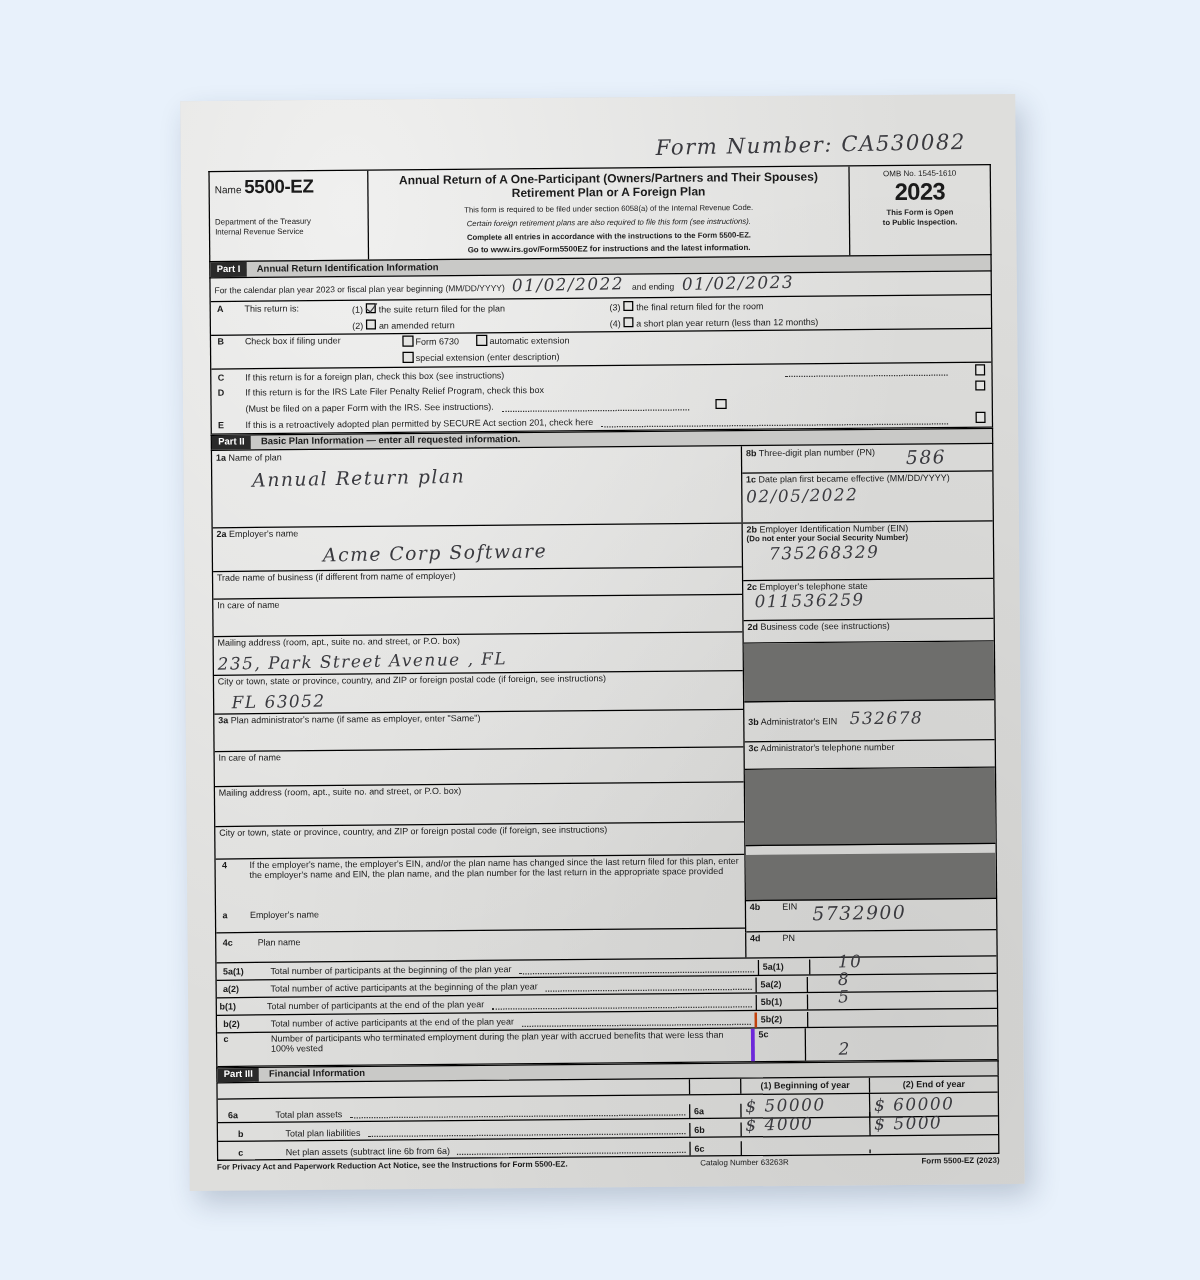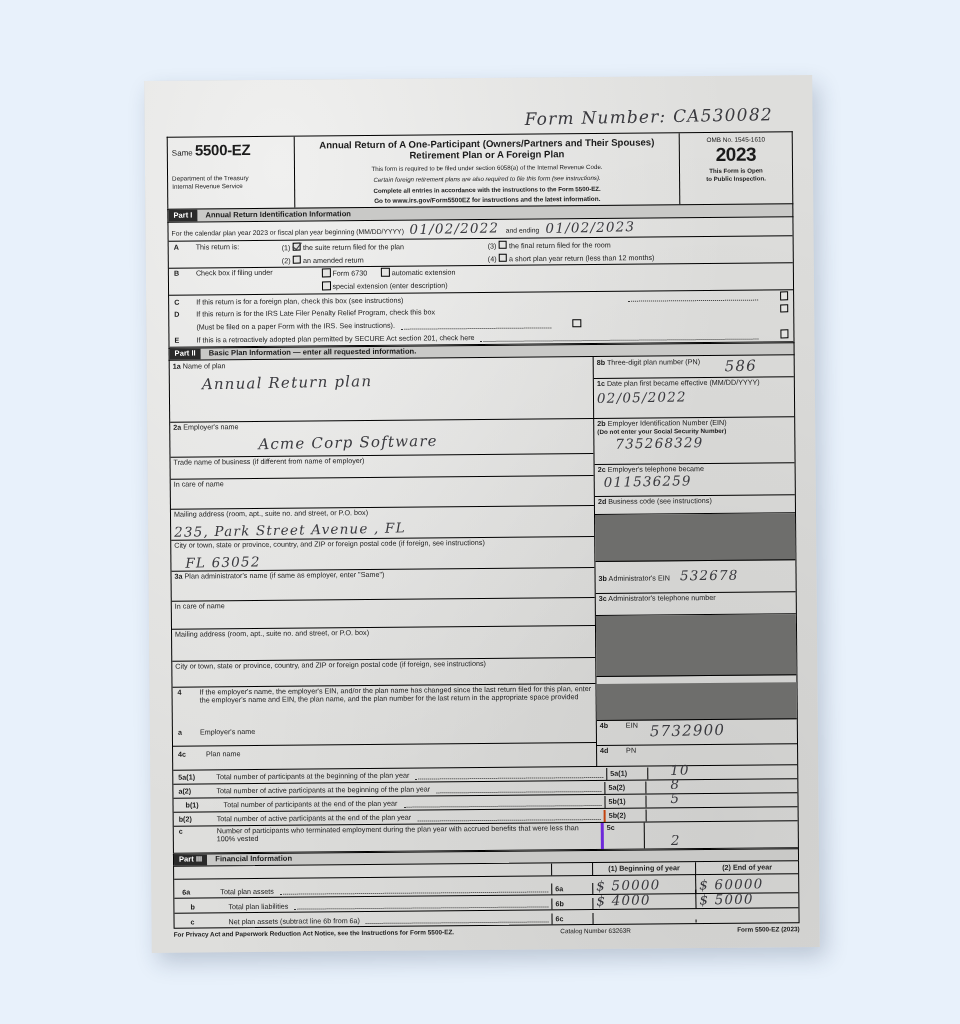--- a/index.html
+++ b/index.html
@@ -85,21 +85,21 @@
 
 <div class="page-wrap">
   <div class="paper">
 
     <div class="hand formnumber">Form Number: CA530082</div>
 
     <div class="form">
 
       <div class="hdr">
         <div class="hdr-l">
-          <div class="formno"><span>Same</span> <b>5500-EZ</b></div>
+          <div class="formno"><span>Name</span> <b>5500-EZ</b></div>
           <div class="dept" style="white-space:pre-line">Department of the Treasury
 Internal Revenue Service</div>
         </div>
         <div class="hdr-c">
           <div class="title">Annual Return of A One-Participant (Owners/Partners and Their Spouses) Retirement Plan or A Foreign Plan</div>
           <div class="sub">This form is required to be filed under section 6058(a) of the Internal Revenue Code.</div>
           <div class="sub" style="font-style:italic">Certain foreign retirement plans are also required to file this form (see instructions).</div>
           <div class="sub bold">Complete all entries in accordance with the instructions to the Form 5500-EZ.</div>
           <div class="wwwline">Go to www.irs.gov/Form5500EZ for instructions and the latest information.</div>
         </div>
@@ -235,21 +235,21 @@
           </div>
           <div class="right-col">
             <div class="cell bdr-b" style="height:42px">
               <span class="bold">2b</span>
               <span>Employer Identification Number (EIN)</span>
               <div class="tiny bold">(Do not enter your Social Security Number)</div>
               <div class="hand hand-m" style="padding-left:18px">735268329</div>
             </div>
             <div class="cell bdr-b" style="height:28px">
               <span class="bold">2c</span>
-              <span>Employer's telephone became</span>
+              <span>Employer's telephone state</span>
               <div class="hand hand-m" style="padding-left:6px">011536259</div>
             </div>
             <div class="cell bdr-b" style="height:14px">
               <span class="bold">2d</span>
               <span>Business code (see instructions)</span>
             </div>
             <div class="redact bdr-b" style="height:46px"></div>
           </div>
         </div>
 
@@ -315,21 +315,21 @@
             <div class="cell hand hand-m" style="width:124px;padding-left:22px">10</div>
           </div>
           <div class="row bdr-b" style="align-items:flex-end;height:13px">
             <div class="cell bold" style="width:32px;padding-left:5px">a(2)</div>
             <div class="cell">Total number of active participants at the beginning of the plan year</div>
             <div class="dotline"></div>
             <div class="cell bold bdr-r" style="width:34px;border-left:1px solid #000;">5a(2)</div>
             <div class="cell hand hand-m" style="width:124px;padding-left:24px">8</div>
           </div>
           <div class="row bdr-b" style="align-items:flex-end;height:13px">
-            <div class="cell bold" style="width:32px;padding-left:12px">b(1)</div>
+            <div class="cell bold" style="width:32px;padding-left:2px">b(1)</div>
             <div class="cell">Total number of participants at the end of the plan year</div>
             <div class="dotline"></div>
             <div class="cell bold bdr-r" style="width:34px;border-left:1px solid #000;">5b(1)</div>
             <div class="cell hand hand-m" style="width:124px;padding-left:24px">5</div>
           </div>
           <div class="row bdr-b" style="align-items:flex-end;height:13px">
             <div class="cell bold" style="width:32px;padding-left:5px">b(2)</div>
             <div class="cell">Total number of active participants at the end of the plan year</div>
             <div class="dotline"></div>
             <div class="cell bold bdr-r" style="width:34px;border-left:2px solid #c2410c;">5b(2)</div>

